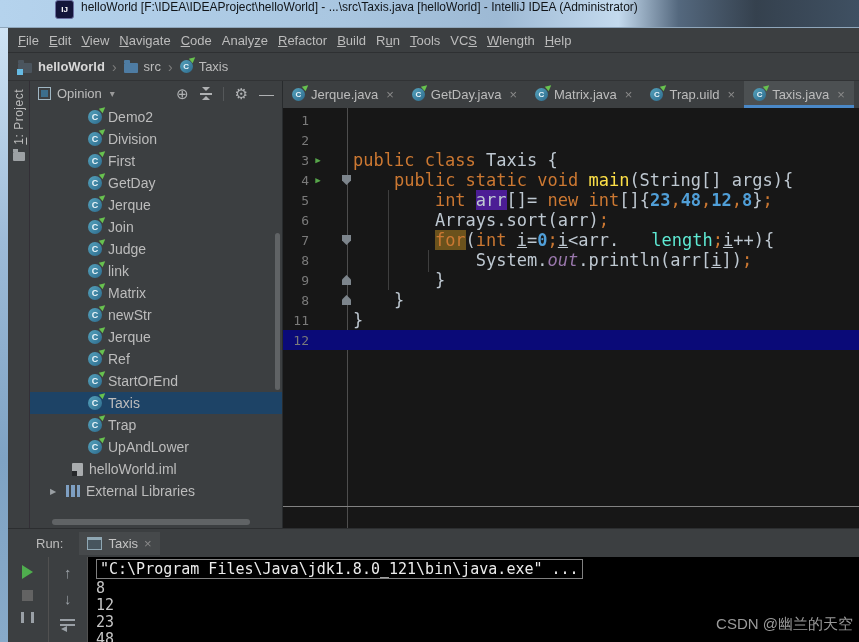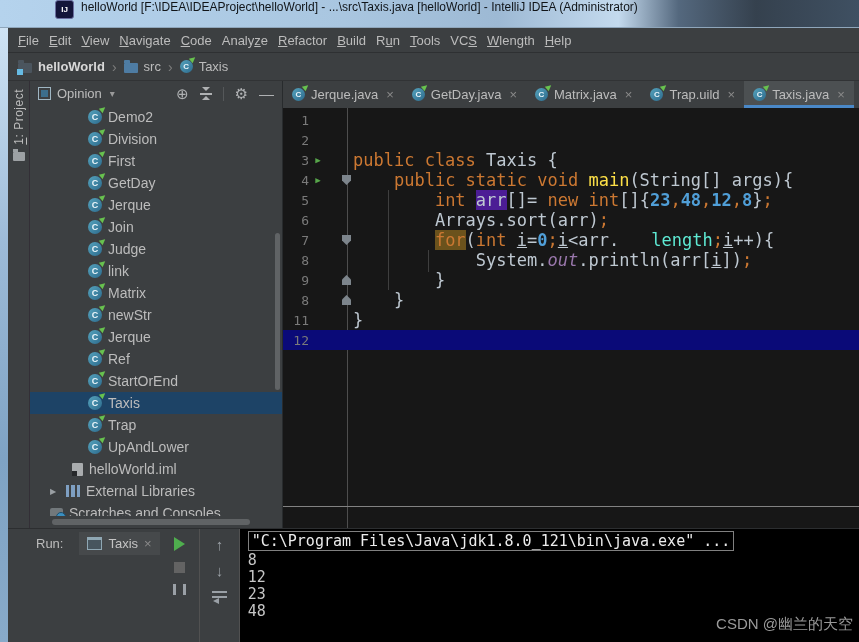--- a/index.html
+++ b/index.html
@@ -107,21 +107,21 @@
   .t-meth{color:#fde047;}
   .t-it{}
   .t-field{color:#5eead4;margin-left:32px;}
   .t-out{color:#9876aa;font-style:italic;}
   .t-hlid{background:#4c1d95;}
   .t-hlkw{background:#6b521c;color:#cc7832;}
   .t-uv{text-decoration:underline;}
 
   
   .run-panel{position:absolute;left:8px;right:0;top:528px;bottom:0;background:#3c3f41;border-top:1px solid #2c2e30;
-    box-sizing:border-box;display:flex;flex-direction:row;}
+    box-sizing:border-box;display:flex;flex-direction:column;}
   .run-header{height:28px;flex:none;display:flex;align-items:center;padding-left:28px;gap:16px;}
   .run-label{color:#bcbcbc;font-size:13px;}
   .run-tab{display:flex;align-items:center;gap:6px;background:#46494b;padding:4px 8px;color:#c4c4c4;font-size:13px;cursor:default;}
   .icon-console{width:13px;height:11px;border:1px solid #8fa7b3;background:#47555e;box-shadow:inset 0 2px 0 #8fa7b3;flex:none;}
   .run-tab-close{color:#8a8a8a;font-size:13px;}
   .run-content{flex:1;display:flex;min-height:0;}
   .run-toolbar{width:80px;flex:none;display:flex;border-right:1px solid #515151;box-sizing:border-box;}
   .tb-col{width:40px;display:flex;flex-direction:column;align-items:center;padding-top:8px;gap:11px;}
   .tb-col.second{border-left:1px solid #515151;box-sizing:border-box;}
   .icon-play{width:0;height:0;border-left:11px solid #4fae4e;border-top:7px solid transparent;border-bottom:7px solid transparent;cursor:pointer;}
@@ -276,24 +276,20 @@
           </div>
           <div class="tree-row" style="padding-left: 42px;">
             <span class="icon-file"></span>
             <span class="tree-label">helloWorld.iml</span>
           </div>
           <div class="tree-row" style="padding-left: 20px;">
             <span class="tree-arrow">▶</span>
             <span class="icon-library"></span>
             <span class="tree-label">External Libraries</span>
           </div>
-          <div class="tree-row" style="padding-left: 20px;">
-            <span class="icon-scratches"></span>
-            <span class="tree-label">Scratches and Consoles</span>
-          </div>
         </div>
       <div class="pp-vscroll"></div>
       <div class="pp-hscroll"></div>
     </div>
 
     <div class="editor-zone">
       <div class="tabs">
           <div class="tab">
             <span class="icon-class">C</span>
             <span>Jerque.java</span>

